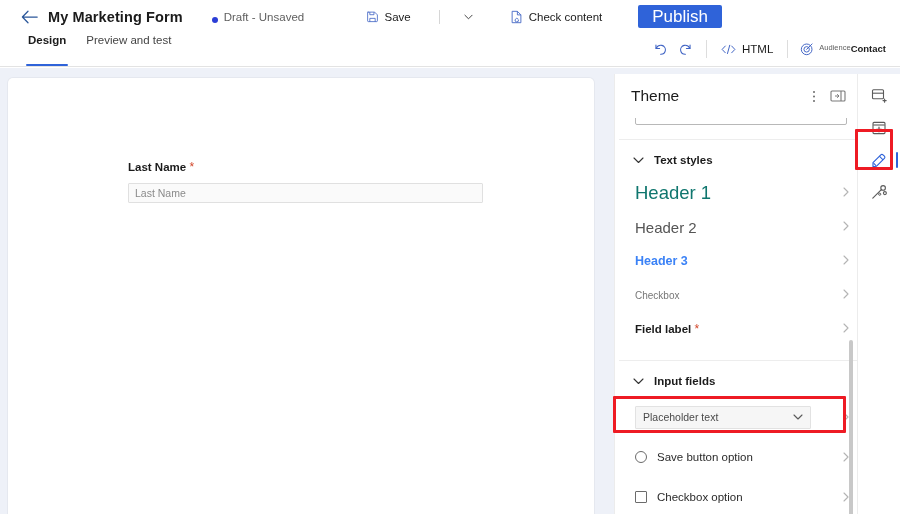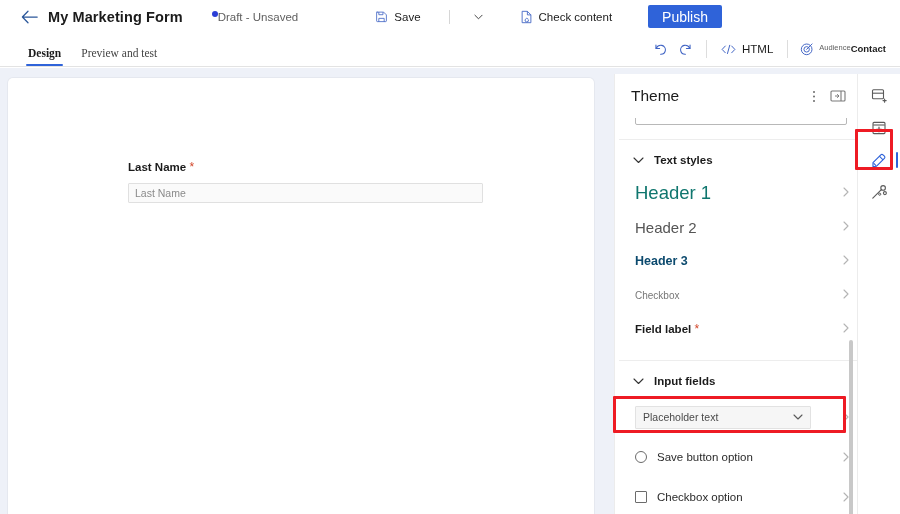--- a/index.html
+++ b/index.html
@@ -20,21 +20,21 @@
     width: 30px; height: 30px; margin-left: 14px;
     display: flex; align-items: center; justify-content: center;
     color: #2b579a; cursor: pointer; border-radius: 3px;
   }
   .back-btn svg { display: block; }
   .form-title {
     font-size: 14.5px; font-weight: bold; color: #1b1b1b;
     margin-left: 4px; letter-spacing: .1px;
   }
   .status-wrap {
-    display: flex; align-items: flex-start; gap: 0; margin-left: 29px;
+    display: flex; align-items: flex-end; gap: 6px; margin-left: 29px;
   }
   .status-dot { width: 6px; height: 6px; border-radius: 50%; background: #2b3ed6; }
   .status-text { font-size: 11.5px; color: #5f5f5f; }
 
   .topbar-right {
     position: absolute; right: 10px; top: 0; height: 33px;
     display: flex; align-items: center; gap: 18px;
   }
   .cmd {
     display: flex; align-items: center; gap: 6px;
@@ -43,34 +43,34 @@
   }
   .cmd svg { display: block; }
   .split-sep { width: 1px; height: 14px; background: #d6d6d6; margin: 0 2px; }
   .caret-btn {
     width: 18px; height: 25px; display: flex; align-items: center;
     justify-content: center; cursor: pointer; border-radius: 3px; color: #444;
   }
   .publish-btn {
     height: 23px; padding: 0 14px; margin-left: 10px;
     background: #2f63d9; color: #ffffff; border: none; border-radius: 2px;
-    font-size: 14px; font-family: "Liberation Sans", sans-serif;
+    font-size: 17px; font-family: "Liberation Sans", sans-serif;
     cursor: pointer; display: flex; align-items: center;
   }
 
   
   .tabbar {
     position: absolute; left: 0; top: 33px; width: 900px; height: 34px;
     background: #ffffff; border-bottom: 1px solid #e3e3e3;
     display: flex; align-items: flex-end;
   }
   .tabs { display: flex; align-items: flex-end; margin-left: 20px; gap: 4px; height: 100%; }
   .tab {
-    position: relative; padding: 0 8px 7px 8px; font-size: 11.5px;
-    color: #444; cursor: pointer; display: flex; align-items: flex-end; height: 100%; font-family: Liberation Serif, serif;
+    position: relative; padding: 0 8px 20px 8px; font-size: 11.5px;
+    color: #444; cursor: pointer; display: flex; align-items: flex-end; height: 100%;
   }
   .tab.active { color: #1b1b1b; font-weight: bold; }
   .tab.active::after {
     content: ""; position: absolute; left: 6px; right: 6px; bottom: 0;
     height: 2.5px; background: #2f63d9; border-radius: 2px;
   }
   .tabbar-right {
     position: absolute; right: 8px; bottom: 0; height: 34px;
     display: flex; align-items: center; gap: 0;
   }
@@ -152,21 +152,21 @@
   .section-head .chev { color: #333; display: flex; }
   .section-title { font-size: 11.5px; font-weight: bold; color: #1b1b1b; }
 
   .style-row {
     display: flex; align-items: center; justify-content: space-between;
     padding: 0 14px 0 16px; height: 34px; cursor: pointer;
   }
   .style-row .rchev { color: #b4b4b4; font-size: 11px; }
   .s-h1 { font-size: 18.5px; color: #0f766e; }
   .s-h2 { font-size: 15px; color: #555555; }
-  .s-h3 { font-size: 12.5px; color: #0c4a6e; font-weight: bold; }
+  .s-h3 { font-size: 12.5px; color: #3b82f6; font-weight: bold; }
   .s-p  { font-size: 10px; color: #777777; }
   .s-fl { font-size: 11.5px; color: #1b1b1b; font-weight: bold; }
 
   .input-row {
     display: flex; align-items: center; justify-content: space-between;
     padding: 0 14px 0 16px; height: 40px; cursor: pointer;
   }
   .fake-input {
     width: 176px; height: 23px; background: #f6f6f6; border: 1px solid #e2e2e2;
     border-radius: 1px; display: flex; align-items: center;

